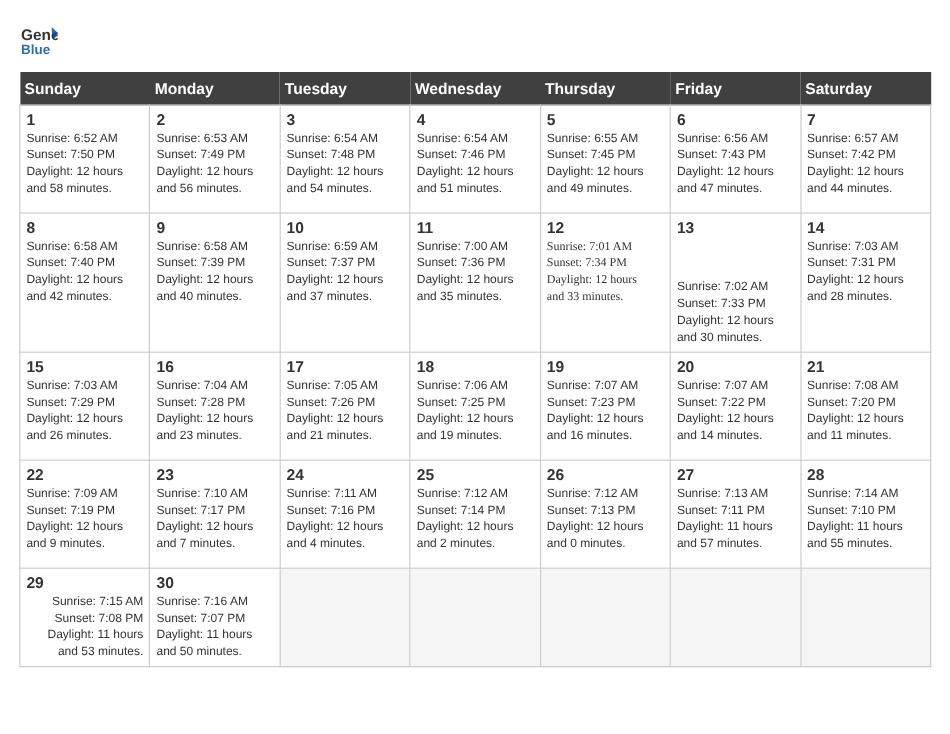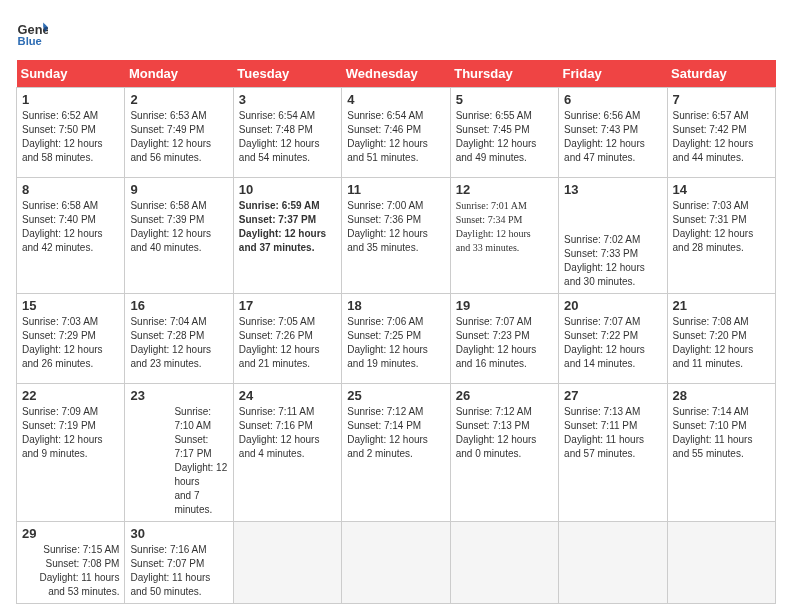--- a/index.html
+++ b/index.html
@@ -36,21 +36,21 @@
     .location-title {
       font-size: 16px;
       color: #555;
     }
     table {
       width: 100%;
       border-collapse: collapse;
       font-size: 11px;
     }
     th {
-      background: #ef4444;
+      background: #404040;
       color: #fff;
       padding: 6px 4px;
       text-align: left;
       font-size: 13px;
       font-weight: bold;
     }
     td {
       border: 1px solid #ccc;
       vertical-align: top;
       padding: 4px 5px;
@@ -173,21 +173,21 @@
         </td>
         <td>
           <span class="day-num">9</span>
           <div class="day-info" style="white-space: pre-line;">Sunrise: 6:58 AM
 Sunset: 7:39 PM
 Daylight: 12 hours
 and 40 minutes.</div>
         </td>
         <td>
           <span class="day-num">10</span>
-          <div class="day-info" style="white-space: pre-line; font-weight: bold;">Sunrise: 6:59 AM
+          <div class="day-info" style="white-space: pre-line;">Sunrise: 6:59 AM
 Sunset: 7:37 PM
 Daylight: 12 hours
 and 37 minutes.</div>
         </td>
         <td>
           <span class="day-num">11</span>
           <div class="day-info" style="white-space: pre-line;">Sunrise: 7:00 AM
 Sunset: 7:36 PM
 Daylight: 12 hours
 and 35 minutes.</div>
@@ -268,21 +268,21 @@
       <tr>
         <td>
           <span class="day-num">22</span>
           <div class="day-info" style="white-space: pre-line;">Sunrise: 7:09 AM
 Sunset: 7:19 PM
 Daylight: 12 hours
 and 9 minutes.</div>
         </td>
         <td>
           <span class="day-num">23</span>
-          <div class="day-info" style="white-space: pre-line; margin-left: 44px;">Sunrise: 7:10 AM
+          <div class="day-info" style="white-space: pre-line;">Sunrise: 7:10 AM
 Sunset: 7:17 PM
 Daylight: 12 hours
 and 7 minutes.</div>
         </td>
         <td>
           <span class="day-num">24</span>
           <div class="day-info" style="white-space: pre-line;">Sunrise: 7:11 AM
 Sunset: 7:16 PM
 Daylight: 12 hours
 and 4 minutes.</div>

